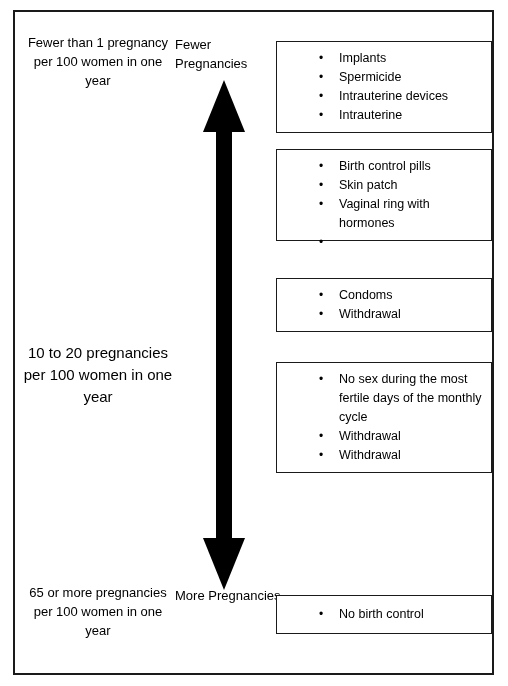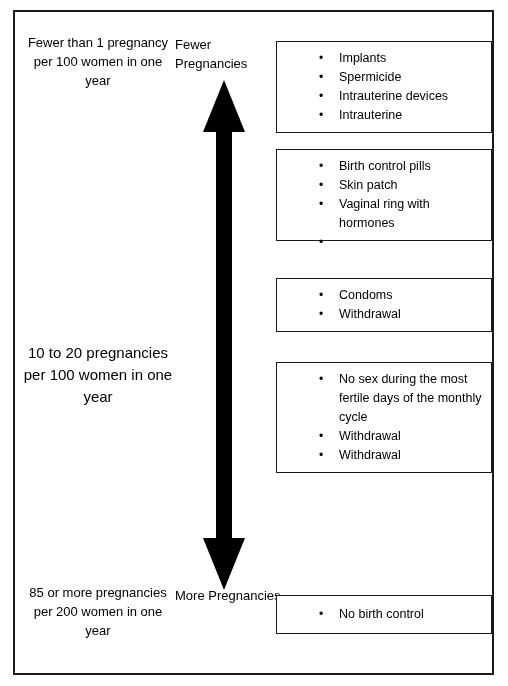--- a/index.html
+++ b/index.html
@@ -99,21 +99,21 @@
   #box-4 ul { padding: 9px 6px 9px 6px; }
 </style>
 </head>
 <body>
 
 <div id="canvas">
   <div id="frame">
 
     <div class="left-label" id="label-low">Fewer than 1 pregnancy per 100 women in one year</div>
     <div class="left-label" id="label-mid">10 to 20 pregnancies per 100 women in one year</div>
-    <div class="left-label" id="label-high">85 or more pregnancies per 200 women in one year</div>
+    <div class="left-label" id="label-high">65 or more pregnancies per 100 women in one year</div>
 
     <div class="arrow-caption" id="caption-fewer">Fewer Pregnancies</div>
     <div class="arrow-caption" id="caption-more">More Pregnancies</div>
 
     <svg id="arrow" viewBox="0 0 46 510">
       <polygon points="23,0 44,52 2,52" fill="#000000"></polygon>
       <rect x="15" y="46" width="16" height="418" fill="#000000"></rect>
       <polygon points="23,510 44,458 2,458" fill="#000000"></polygon>
     </svg>
 

